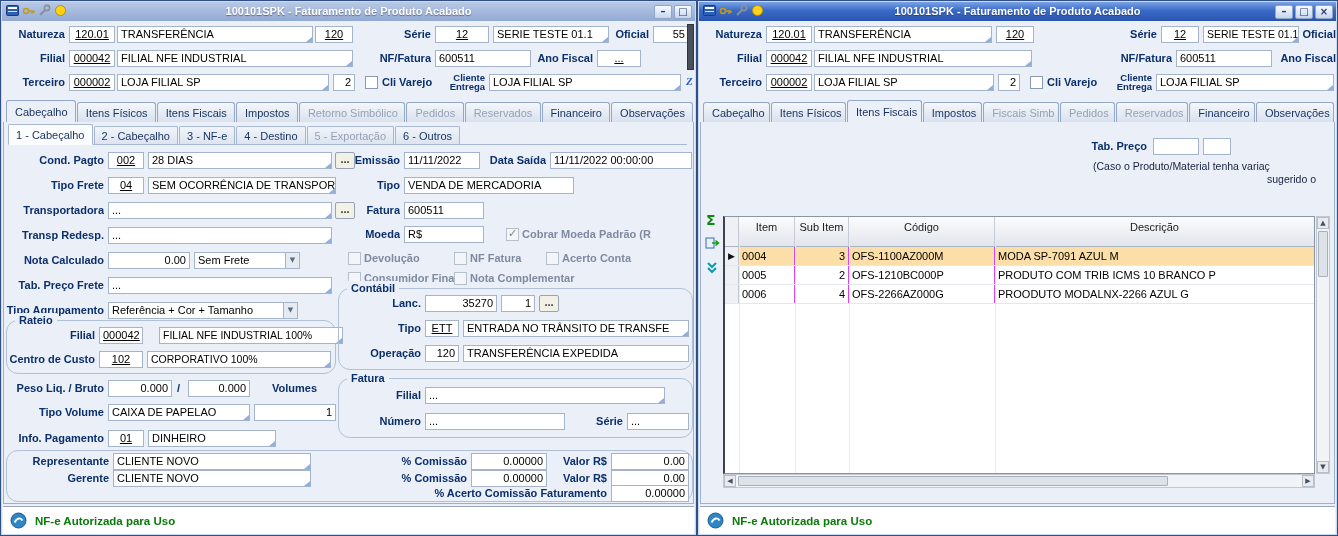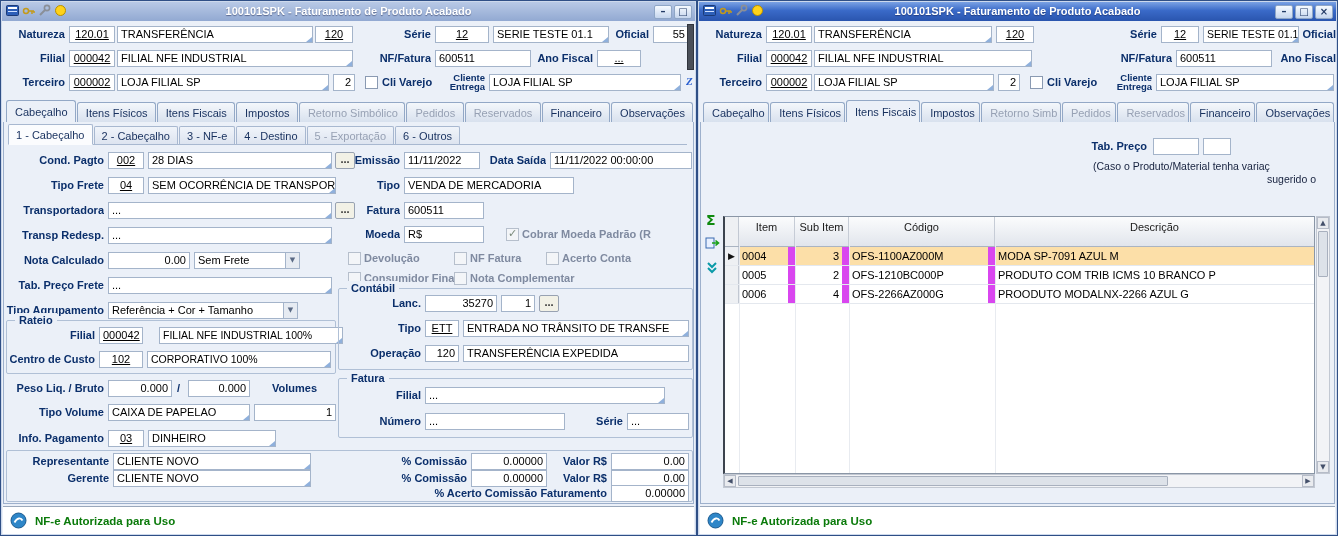--- a/index.html
+++ b/index.html
@@ -60,37 +60,37 @@
   .page { position:absolute; left:2px; right:2px; top:121px; height:382px; background:#ebf0f8;
     border:1px solid #9db0cc; border-top:none; }
 
   .subtabs { position:absolute; left:4px; top:2px; height:21px; display:flex; align-items:flex-end;
     border-bottom:1px solid #a8b8d0; right:6px; }
   .stab { height:18px; font:11px/18px "Liberation Sans",sans-serif; color:#17305e; padding:0 7px; margin-right:1px;
     border:1px solid #a8b8d0; border-bottom:none; border-radius:2px 2px 0 0; background:linear-gradient(#f0f4fa,#dde4f0); }
   .stab.active { background:#fbfcfe; height:21px; line-height:20px; margin-bottom:-1px; border-bottom:1px solid #fbfcfe; }
   .stab.dis { color:#97a1b4; }
 
-  .grp { position:absolute; border:1px solid #b0c0d6; border-radius:2px; }
+  .grp { position:absolute; border:1px solid #b0c0d6; border-radius:12px; }
   .grp > b { position:absolute; top:-8px; left:8px; background:#ebf0f8; padding:0 4px;
     font:bold 11px/14px "Liberation Sans",sans-serif; color:#0b2f6b; }
 
   
   .status { position:absolute; left:2px; right:2px; top:505px; height:28px; background:#fff; border-top:1px solid #9aa8bc; }
   .status .txt { position:absolute; left:32px; top:5px; font:bold 11.5px/18px "Liberation Sans",sans-serif; color:#0a7a0a; }
   .status .sic { position:absolute; left:7px; top:5px; }
 
   
   .grid { position:absolute; background:#fff; border:1px solid #8a96a6; border-left:2px solid #3c434e; overflow:hidden; }
   .ghead { display:flex; height:30px; background:linear-gradient(#fbfcfd,#e1e5ec); border-bottom:1px solid #aab4c2; }
   .gh { border-right:1px solid #c6ccd6; font:11px/20px "Liberation Sans",sans-serif; color:#1a1a1a; text-align:center;
     white-space:nowrap; overflow:hidden; flex:none; }
   .grow { display:flex; height:19px; border-bottom:1px solid #e4e8ee; background:#fff; }
   .grow.sel { background:#fcdfa8; }
-  .gc { border-right:7px solid #d946ef; font:11px/18px "Liberation Sans",sans-serif; color:#000; padding:0 3px;
+  .gc { border-right:1px solid #d946ef; font:11px/18px "Liberation Sans",sans-serif; color:#000; padding:0 3px;
     white-space:nowrap; overflow:hidden; flex:none; }
   .gc.sub { text-align:right; }
   .gmark { width:14px; flex:none; background:#eef0f3; border-right:1px solid #c2c8d2; text-align:center;
     font:9px/18px "DejaVu Sans",sans-serif; color:#111; }
   .gline { position:absolute; top:21px; bottom:0; width:0; border-left:1px solid #e8ebf0; }
 
   
   .sb { position:absolute; background:#f2f3f6; border:1px solid #c2c8d2; }
   .sba { position:absolute; width:12px; height:12px; background:#e9ebef; border:1px solid #b6bcc8;
     font:7px/10px "DejaVu Sans",sans-serif; color:#44506a; text-align:center; }
@@ -228,21 +228,21 @@
       <span class="F num" style="left:104px;top:258px;width:64px">0.000</span>
       <span class="L la" style="left:173px;top:258px;width:8px">/</span>
       <span class="F num" style="left:184px;top:258px;width:62px">0.000</span>
       <span class="L la" style="left:268px;top:258px;width:60px">Volumes</span>
 
       <span class="L" style="left:0;top:282px;width:100px">Tipo Volume</span>
       <span class="F fd" style="left:104px;top:282px;width:142px">CAIXA DE PAPELAO</span>
       <span class="F num" style="left:250px;top:282px;width:82px">1</span>
 
       <span class="L" style="left:0;top:308px;width:100px">Info. Pagamento</span>
-      <span class="F c" style="left:104px;top:308px;width:36px">03</span>
+      <span class="F c" style="left:104px;top:308px;width:36px">01</span>
       <span class="F fd" style="left:144px;top:308px;width:128px">DINHEIRO</span>
 
       <span class="L" style="left:336px;top:30px;width:60px">Emissão</span>
       <span class="F" style="left:400px;top:30px;width:76px">11/11/2022</span>
       <span class="L" style="left:480px;top:30px;width:62px">Data Saída</span>
       <span class="F" style="left:546px;top:30px;width:142px">11/11/2022 00:00:00</span>
 
       <span class="L" style="left:336px;top:55px;width:60px">Tipo</span>
       <span class="F" style="left:400px;top:55px;width:170px">VENDA DE MERCADORIA</span>
 
@@ -374,21 +374,21 @@
       <span class="L two" style="left:406px;top:51px;width:46px">Cliente
 Entrega</span>
       <span class="F fd" style="left:456px;top:52px;width:178px">LOJA FILIAL SP</span>
     </div>
 
     <div class="tabs" style="top:99px">
       <span class="tab">Cabeçalho</span>
       <span class="tab">Itens Físicos</span>
       <span class="tab active">Itens Fiscais</span>
       <span class="tab">Impostos</span>
-      <span class="tab dis">Retorno Simb</span>
+      <span class="tab dis">Fiscais Simb</span>
       <span class="tab dis">Pedidos</span>
       <span class="tab dis">Reservados</span>
       <span class="tab">Financeiro</span>
       <span class="tab">Observações</span>
     </div>
 
     <div class="page">
       <span class="L" style="left:374px;top:16px;width:72px">Tab. Preço</span>
       <span class="F" style="left:452px;top:16px;width:46px"></span>
       <span class="F" style="left:502px;top:16px;width:28px"></span>

